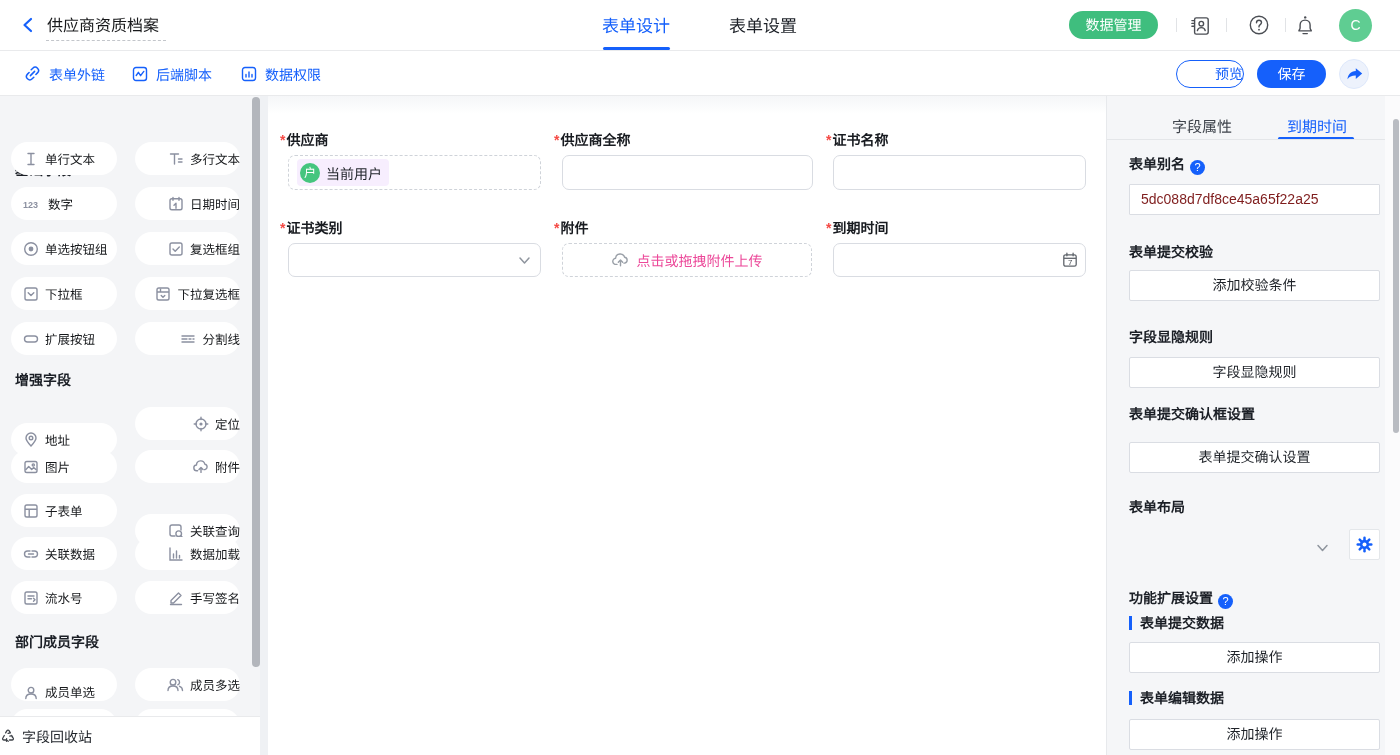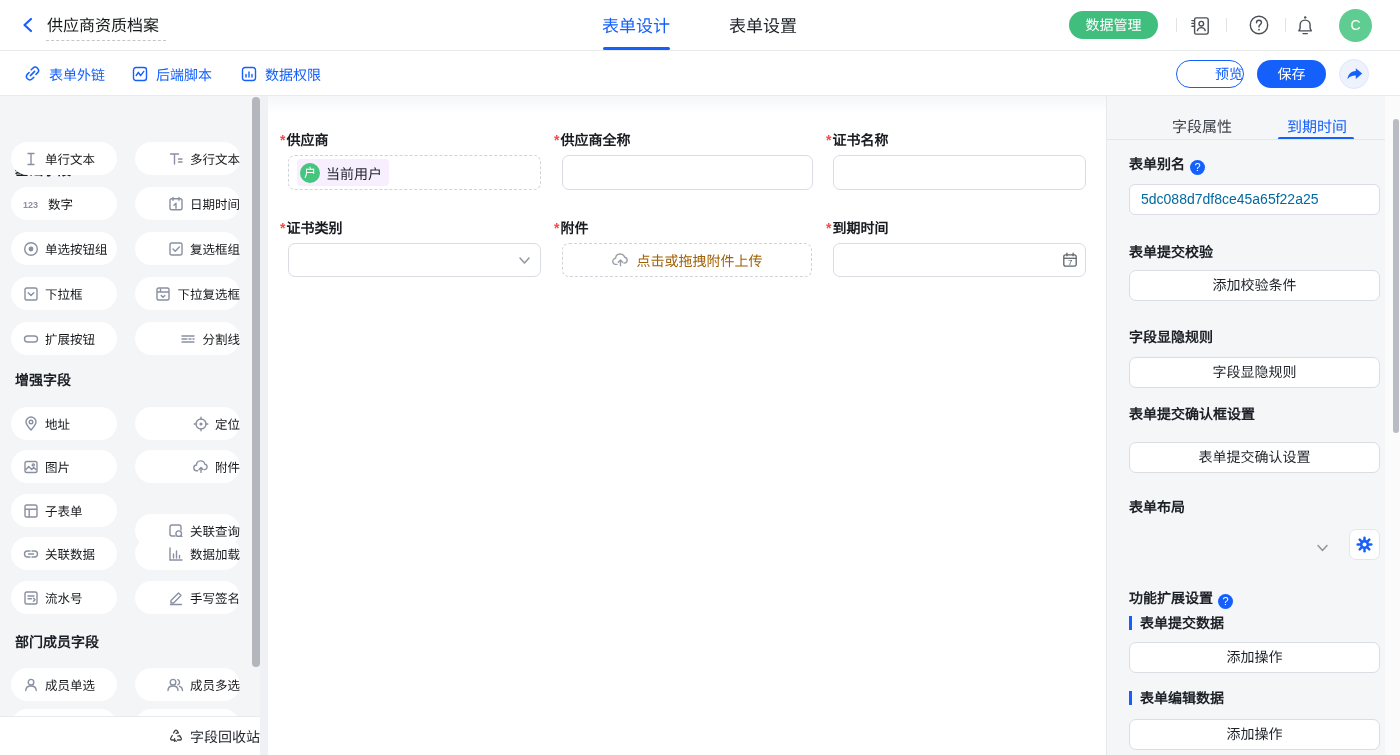--- a/index.html
+++ b/index.html
@@ -32,45 +32,45 @@
   #btn-share { position:absolute; left:1339px; top:8px; width:30px; height:30px; border-radius:50%; background:#edf2fc; border:1px solid #dee8fb; }
 
   
   #sidebar { position:absolute; left:0; top:96px; width:260px; height:659px; background:#f4f5f7; overflow:hidden; }
   .sec-title { position:absolute; left:15px; font-size:14px; font-weight:bold; color:#1b1f26; }
   .pill { position:absolute; height:33px; background:#fff; border-radius:17px; display:flex; align-items:center; font-size:12.5px; color:#17191c; white-space:nowrap; }
   .pill svg { margin-left:12px; margin-right:6px; flex:none; }
   .pill.l { left:11px; width:106px; }
   .pill.r { left:135px; width:105px;justify-content:flex-end; }
   #sb-thumb { position:absolute; left:252px; top:1px; width:8px; height:570px; background:#b3b6bc; border-radius:4px; }
-  #sb-footer { position:absolute; left:0; top:716px; width:260px; height:39px; background:#fff; border-top:1px solid #e9eaec; display:flex; align-items:center; justify-content:flex-end; font-size:14px; color:#1f2329; z-index:3; }
+  #sb-footer { position:absolute; left:0; top:716px; width:260px; height:39px; background:#fff; border-top:1px solid #e9eaec; display:flex; align-items:center; justify-content:flex-start; font-size:14px; color:#1f2329; z-index:3; }
   #sb-footer svg { margin-right:6px; }
 
   
   #canvas { position:absolute; left:260px; top:96px; width:846px; height:659px; background:#eff1f4; }
   #form-panel { position:absolute; left:8px; top:0; width:838px; height:659px; background:#fff; }
   #form-panel:before { content:""; position:absolute; left:0; top:0; width:100%; height:18px; background:linear-gradient(#f5f6f8, #ffffff); }
   .flabel { position:absolute; font-size:14px; font-weight:bold; color:#181b20; }
   .flabel .req { color:#f54a45; margin-right:1px; }
   .finput { position:absolute; background:#fff; border:1px solid #d9dce2; border-radius:7px; }
   .fdash { position:absolute; background:#fff; border:1px dashed #cfd3d9; border-radius:7px; }
   #tag-user { position:absolute; left:297px; top:159px; width:92px; height:27px; background:#f7eefe; border-radius:4px; display:flex; align-items:center; }
   #tag-user .ticon { width:20px; height:20px; border-radius:50%; background:#45c57e; color:#fff; font-size:12px; text-align:center; line-height:20px; margin-left:3px; }
   #tag-user .ttext { font-size:14px; color:#1f2329; margin-left:6px; }
-  #upload-text { position:absolute; left:562px; top:243px; width:250px; height:34px; display:flex; align-items:center; justify-content:center; color:#a16207; font-size:14px; }
+  #upload-text { position:absolute; left:562px; top:243px; width:250px; height:34px; display:flex; align-items:center; justify-content:center; color:#ec4899; font-size:14px; }
   #upload-text svg { margin-right:8px; }
 
   
   #rpanel { position:absolute; left:1106px; top:96px; width:294px; height:659px; background:#f5f6f8; border-left:1px solid #e7e9ec; }
   #rpanel .rtab { position:absolute; top:19px; font-size:15px; }
   #rtab-bar { position:absolute; left:0; top:43px; width:279px; border-top:1px solid #e4e6e9; }
   #rtab-line { position:absolute; left:171px; top:41px; width:76px; height:3px; background:#1560fb; border-radius:2px; }
   .rlabel { position:absolute; left:22px; font-size:14px; font-weight:bold; color:#1b1f26; }
-  .rbtn { position:absolute; left:22px; width:251px; height:31px; background:#fff; border:1px solid #dadde3; border-radius:7px; font-size:14px; color:#1f2329; text-align:center; line-height:29px; }
-  .rinput { position:absolute; left:22px; width:251px; height:31px; background:#fff; border:1px solid #dadde3; border-radius:6px; font-size:14px; color:#0369a1; line-height:29px; padding-left:11px; }
+  .rbtn { position:absolute; left:22px; width:251px; height:31px; background:#fff; border:1px solid #dadde3; border-radius:2px; font-size:14px; color:#1f2329; text-align:center; line-height:29px; }
+  .rinput { position:absolute; left:22px; width:251px; height:31px; background:#fff; border:1px solid #dadde3; border-radius:1px; font-size:14px; color:#7f1d1d; line-height:29px; padding-left:11px; }
   .qmark { display:inline-block; width:15px; height:15px; border-radius:50%; background:#1560fb; color:#fff; font-size:11px; font-weight:normal; text-align:center; line-height:15px; vertical-align:-2px; margin-left:5px; }
   .bartitle { position:absolute; left:22px; font-size:14px; font-weight:bold; color:#1b1f26; border-left:3px solid #1560fb; padding-left:8px; line-height:14px; }
   #rp-track { position:absolute; left:278px; top:0; width:16px; height:659px; background:#fbfbfc; }
   #rp-thumb { position:absolute; left:286px; top:23px; width:6px; height:314px; background:#b9bcc2; border-radius:3px; }
 </style>
 </head>
 <body>
 <div id="app">
 
   <div id="header">
@@ -199,21 +199,21 @@
           <rect x="1.5" y="5" width="13" height="6" rx="3" fill="none" stroke="#8b90a0" stroke-width="1.4"></rect>
         </svg>扩展按钮</div>
     <div class="pill r" style="top:226px;"><svg width="16" height="16" viewBox="0 0 16 16">
           <g stroke="#8b90a0" stroke-width="1.4" stroke-linecap="round" fill="none">
             <path d="M2 5 h12 M2 8 h5 M9 8 h2 M13 8 h1 M2 11 h12" stroke-dasharray="none"></path>
           </g>
         </svg>分割线</div>
 
     <div class="sec-title" style="top:273px;">增强字段</div>
 
-    <div class="pill l" style="top:311px;"><svg width="16" height="16" viewBox="0 0 16 16">
+    <div class="pill l" style="top:327px;"><svg width="16" height="16" viewBox="0 0 16 16">
           <g stroke="#8b90a0" stroke-width="1.4" fill="none">
             <path d="M8 14 c3-3.2 5-5.6 5-8 a5 5 0 0 0-10 0 c0 2.4 2 4.8 5 8 z"></path>
             <circle cx="8" cy="6" r="1.8"></circle>
           </g>
         </svg>地址</div>
     <div class="pill r" style="top:311px;"><svg width="16" height="16" viewBox="0 0 16 16">
           <g stroke="#8b90a0" stroke-width="1.4" fill="none" stroke-linecap="round">
             <circle cx="8" cy="8" r="5"></circle>
             <path d="M8 1.2 v2.3 M8 12.5 v2.3 M1.2 8 h2.3 M12.5 8 h2.3"></path>
           </g>
@@ -268,21 +268,21 @@
         </svg>流水号</div>
     <div class="pill r" style="top:485px;"><svg width="16" height="16" viewBox="0 0 16 16">
           <g stroke="#8b90a0" stroke-width="1.4" fill="none" stroke-linecap="round" stroke-linejoin="round">
             <path d="M3 10.5 L10.5 3 l2.5 2.5 L5.5 13 H3 z"></path>
             <path d="M2.5 14.5 h11"></path>
           </g>
         </svg>手写签名</div>
 
     <div class="sec-title" style="top:535px;">部门成员字段</div>
 
-    <div class="pill l" style="top:572px;"><svg width="16" height="16" viewBox="0 0 16 16">
+    <div class="pill l" style="top:572px;align-items:flex-end;"><svg width="16" height="16" viewBox="0 0 16 16">
           <g stroke="#8b90a0" stroke-width="1.4" fill="none" stroke-linecap="round">
             <circle cx="8" cy="5.2" r="2.8"></circle>
             <path d="M2.8 13.6 c0-2.9 2.3-4.6 5.2-4.6 s5.2 1.7 5.2 4.6"></path>
           </g>
         </svg>成员单选</div>
     <div class="pill r" style="top:572px;"><svg width="18" height="16" viewBox="0 0 18 16">
           <g stroke="#8b90a0" stroke-width="1.4" fill="none" stroke-linecap="round">
             <circle cx="7" cy="5.2" r="2.8"></circle>
             <path d="M2 13.6 c0-2.9 2.1-4.6 5-4.6 s5 1.7 5 4.6"></path>
             <path d="M11.8 2.6 a2.8 2.8 0 0 1 0 5.2 M13.6 9.3 c1.7.6 2.9 2 2.9 4.3"></path>

